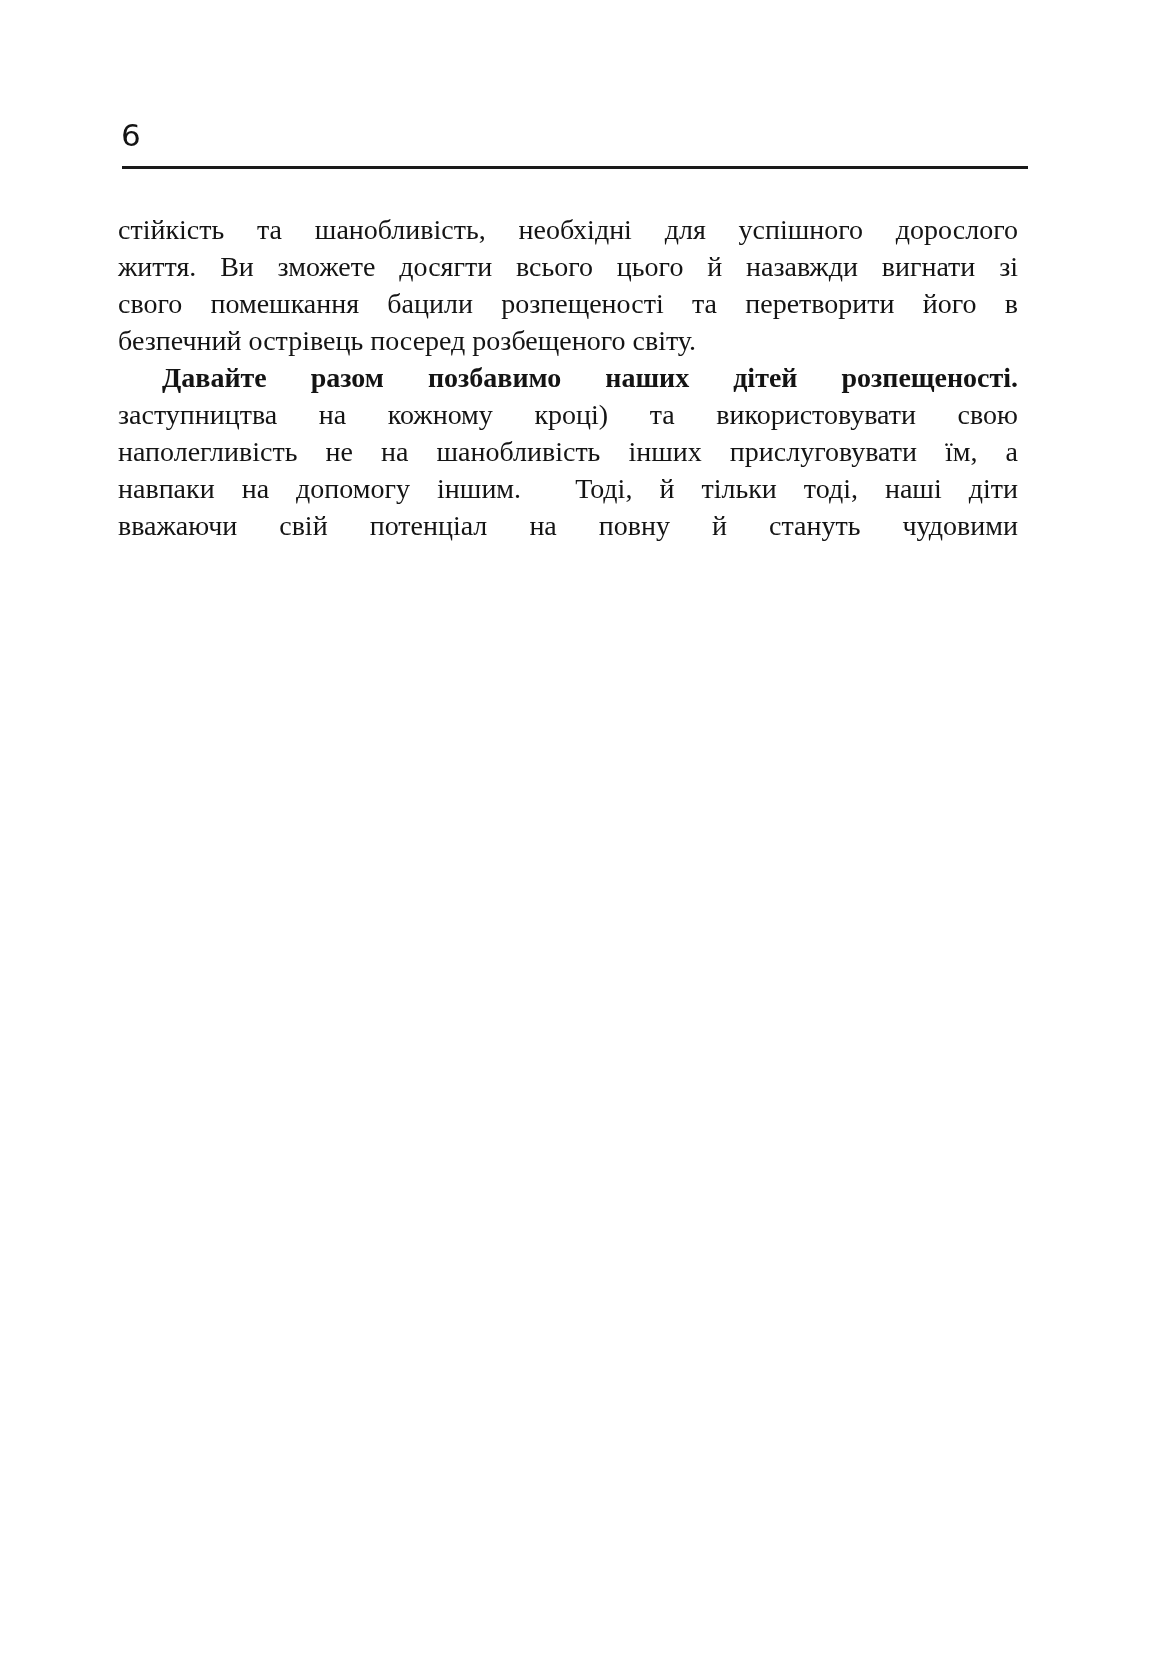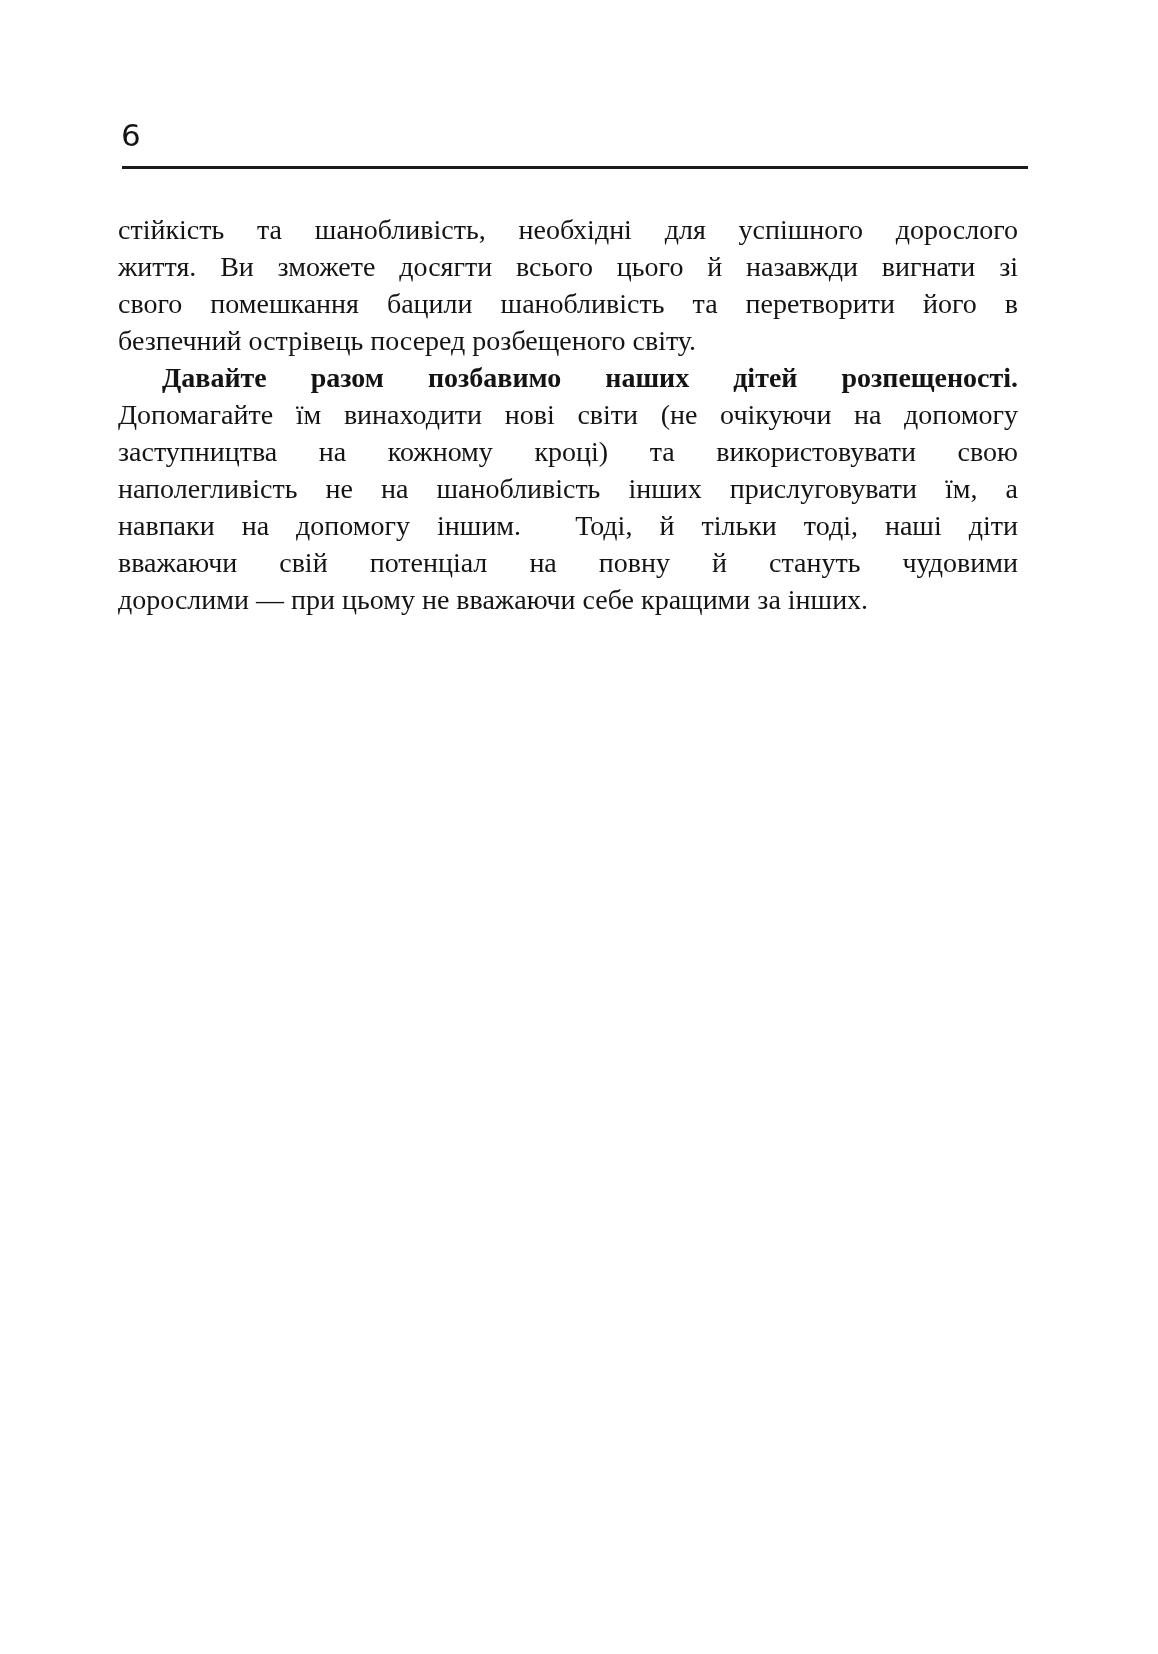--- a/index.html
+++ b/index.html
@@ -64,23 +64,21 @@
 
 <div class="page">
   <header>
     <div class="folio">6</div>
     <div class="header-rule"></div>
   </header>
 
   <main class="text-block">
       <div class="line justify">стійкість та шанобливість, необхідні для успішного дорослого</div>
       <div class="line justify">життя. Ви зможете досягти всього цього й назавжди вигнати зі</div>
-      <div class="line justify">свого помешкання бацили шанобливість та перетворити його в</div>
+      <div class="line justify">свого помешкання бацили розпещеності та перетворити його в</div>
       <div class="line last">безпечний острівець посеред розбещеного світу.</div>
       <div class="line justify indent">Давайте разом позбавимо наших дітей розпещеності.</div>
-      <div class="line justify">Допомагайте їм винаходити нові світи (не очікуючи на допомогу</div>
       <div class="line justify">заступництва на кожному кроці) та використовувати свою</div>
       <div class="line justify">наполегливість не на шанобливість інших прислуговувати їм, а</div>
       <div class="line justify">навпаки на допомогу іншим.&nbsp; Тоді, й тільки тоді, наші діти</div>
       <div class="line justify">вважаючи свій потенціал на повну й стануть чудовими</div>
-      <div class="line last">дорослими — при цьому не вважаючи себе кращими за інших.</div>
     </main>
 </div>
 
 </body></html>

